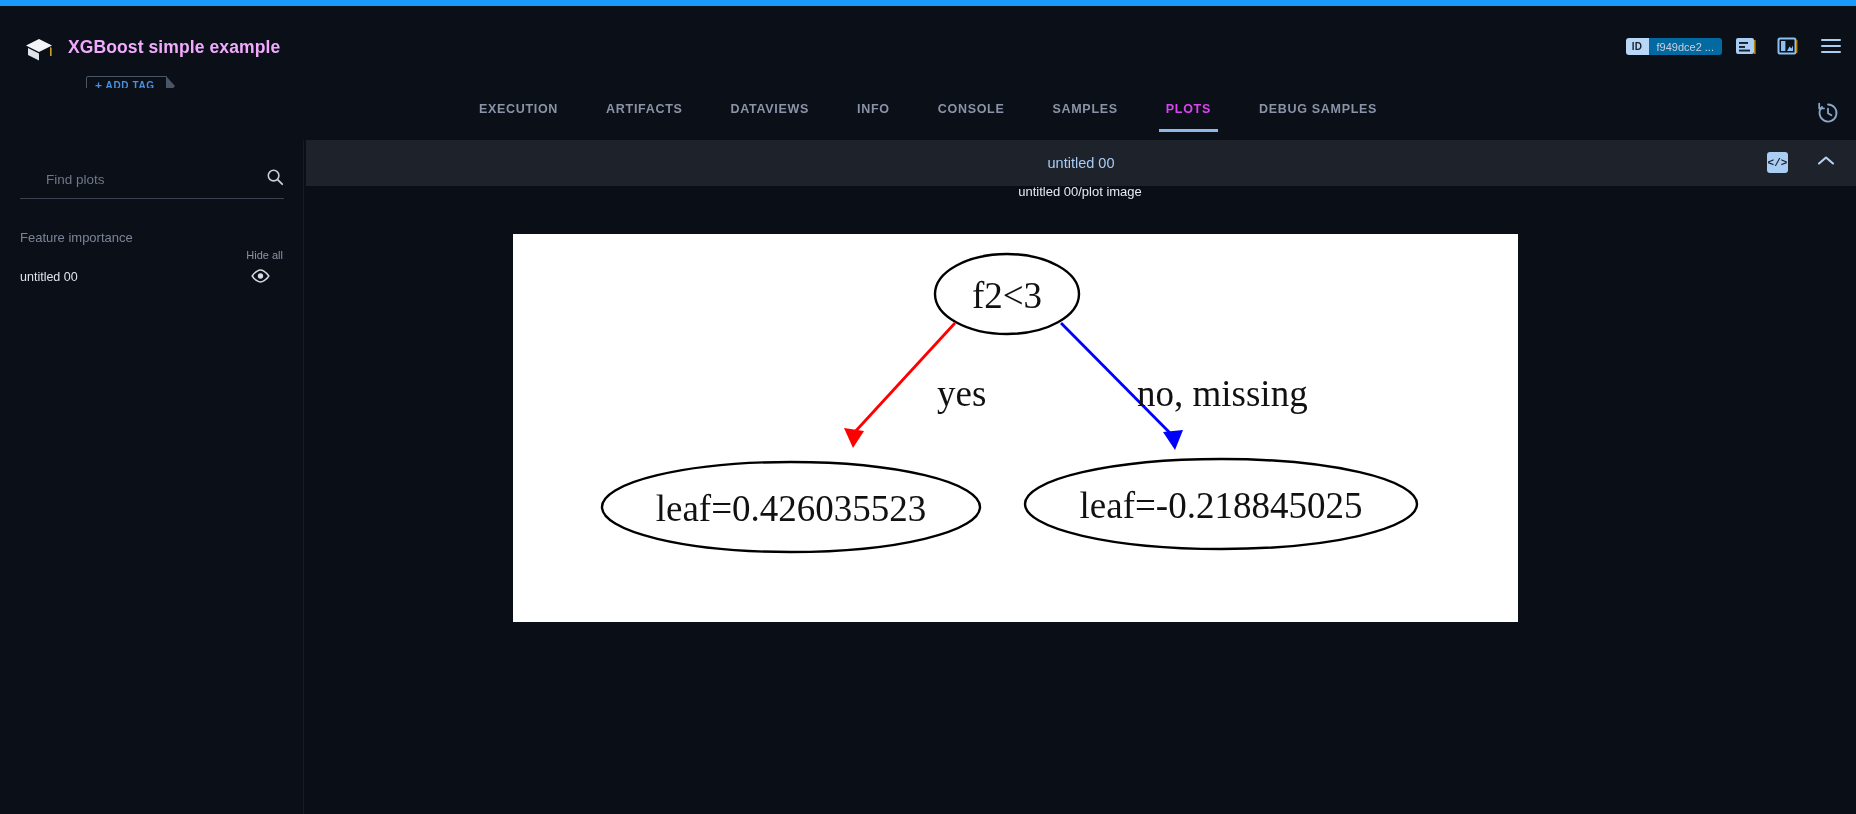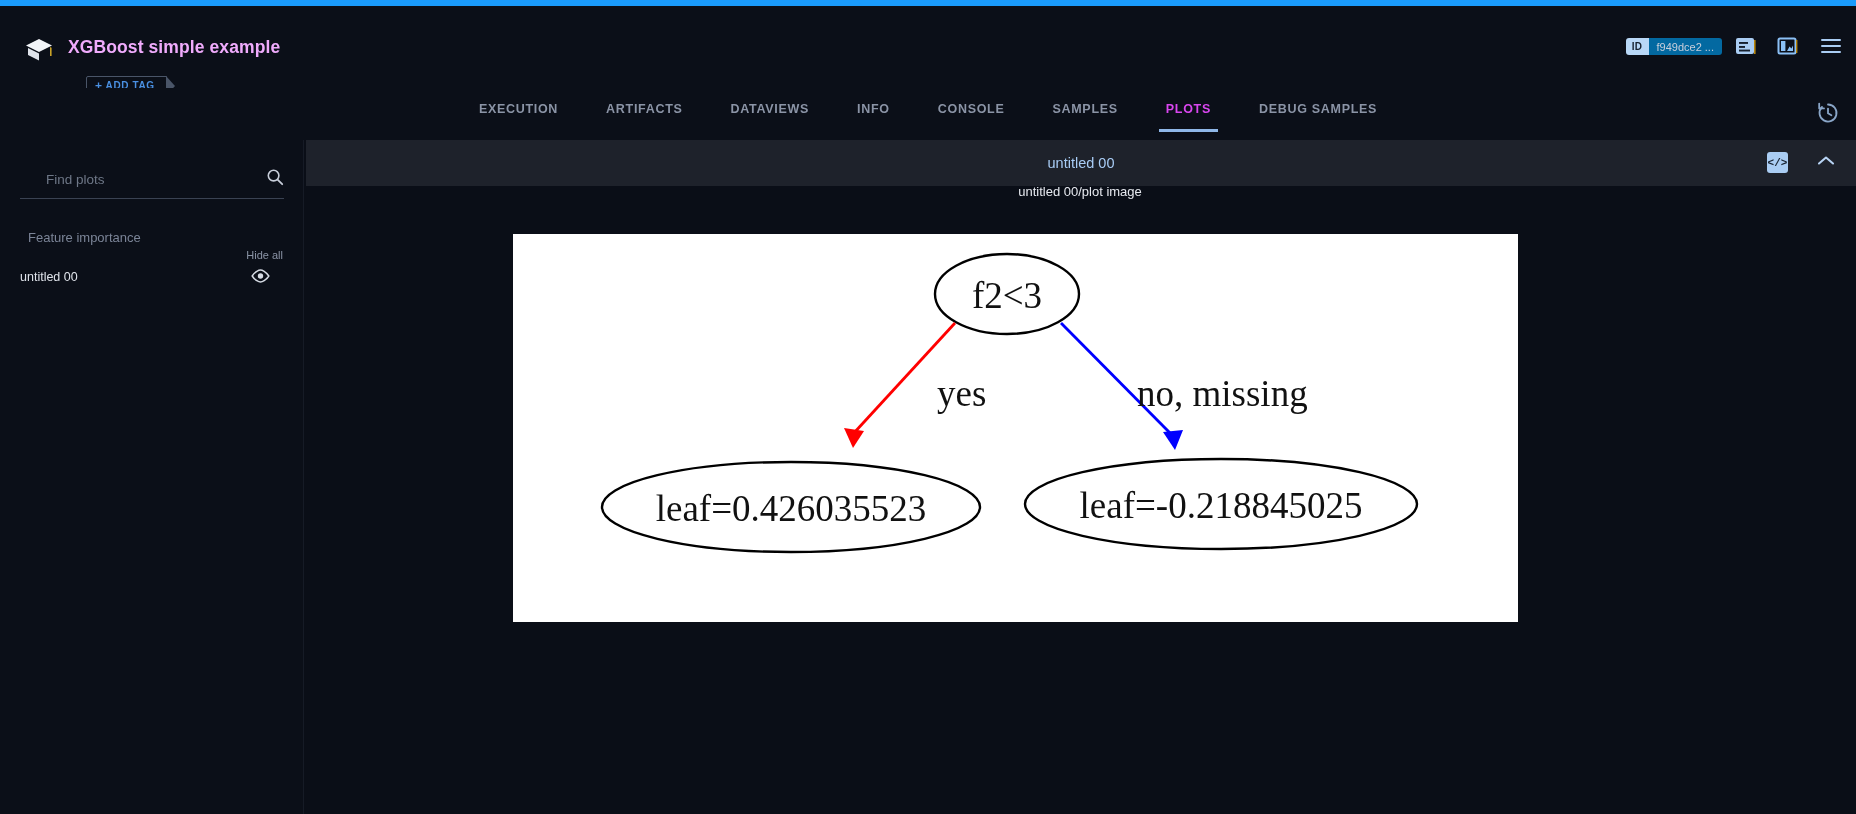--- a/index.html
+++ b/index.html
@@ -107,21 +107,21 @@
     background: transparent; border: none; outline: none;
     color: #c7cdd9; font-size: 13.5px; font-family: "Liberation Sans", sans-serif;
     width: 220px;
   }
   .search-input::placeholder { color: #6e7787; }
   .hide-all {
     position: absolute; right: 20px; top: 66px;
     color: #8b94a6; font-size: 11px; cursor: pointer; margin-top: 43px;
   }
   .group-label {
-    position: absolute; left: 28px; top: 90px;
+    position: absolute; left: 20px; top: 90px;
     color: #7b8497; font-size: 13px;
   }
   .plot-item {
     position: absolute; left: 0; top: 120px; width: 304px; height: 34px;
     display: flex; align-items: center; cursor: pointer;
   }
   .plot-item .pname { margin-left: 20px; color: #dfe3ea; font-size: 12.5px; }
   .plot-item .eye { position: absolute; right: 34px; top: 9px; cursor: pointer; }
 
   

